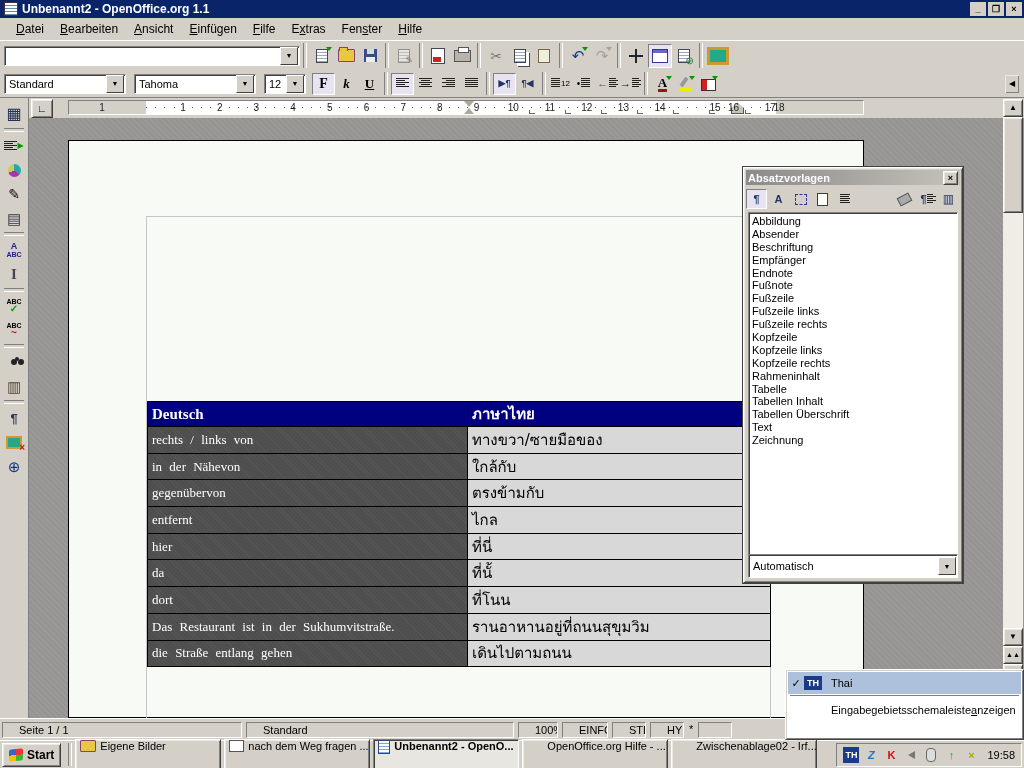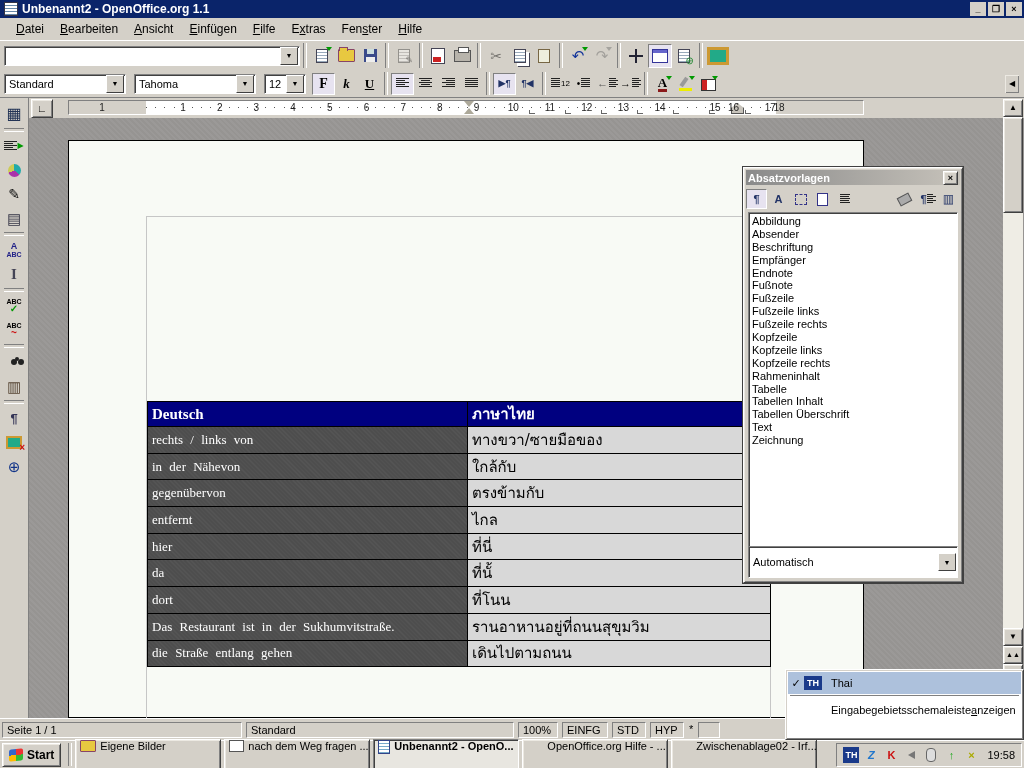--- a/index.html
+++ b/index.html
@@ -87,32 +87,32 @@
   .stylist{position:absolute;left:743px;top:49px;width:220px;height:416px;background:#d4d0c8;border:1px solid;border-color:#fff #404040 #404040 #fff;box-shadow:inset 1px 1px 0 #ece9e2,inset -1px -1px 0 #808080,0 0 0 1px #404040;box-sizing:border-box;z-index:30;}
   .sttitle{height:15px;margin:2px;background:linear-gradient(90deg,#8a8a8a,#c6c2ba);display:flex;align-items:center;padding:0 2px;}
   .sttitle .stname{color:#fff;font-weight:bold;font-size:11px;flex:1;}
   .stclose{width:13px;height:12px;background:#d4d0c8;display:flex;align-items:center;justify-content:center;font-size:9px;font-weight:bold;}
   .sttools{height:24px;display:flex;align-items:center;padding:0 2px;}
   .stb{width:21px;height:20px;display:flex;align-items:center;justify-content:center;border:1px solid transparent;box-sizing:border-box;margin-right:1px;font-size:11px;}
   .stb.pressed{border-color:#808080 #fff #fff #808080;background:#e7e3f0;}
   .stspacer{flex:1;}
   .stlist{position:absolute;left:4px;right:4px;top:44px;height:348px;background:#fff;border:1px solid;border-color:#808080 #fff #fff #808080;box-shadow:inset 1px 1px 0 #404040;overflow:hidden;padding:2px 0;}
   .sitem{font-size:11px;padding:0 3px;height:12.9px;white-space:nowrap;}
-  .stcombo{position:absolute;left:4px;right:4px;bottom:4px;height:32px;}
+  .stcombo{position:absolute;left:4px;right:4px;bottom:4px;height:24px;}
   .dashbox{width:10px;height:9px;border:1px dashed #338;}
   .pgbox{width:9px;height:11px;background:#fff;border:1px solid #338;}
   .fillcan{width:11px;height:7px;background:#aaa;border:1px solid #555;transform:rotate(-28deg);}
   
   .vscroll{position:absolute;left:1003px;top:99px;width:20px;height:619px;background:#efede5;z-index:5;}
   .sbtn{position:absolute;left:0;width:20px;height:18px;background:#d4d0c8;display:flex;align-items:center;justify-content:center;font-size:8px;line-height:1;box-sizing:border-box;}
   .sthumb{position:absolute;left:0;top:18px;width:20px;height:96px;background:#d4d0c8;box-sizing:border-box;}
   .dblarr{display:flex;flex-direction:column;font-size:7px;line-height:.9;}
   
   .statusbar{position:absolute;left:0;top:718px;width:1024px;height:22px;background:#d4d0c8;border-top:1px solid #fff;}
-  .sfield{position:absolute;top:3px;height:16px;box-sizing:border-box;border:1px solid;border-color:#808080 #fff #fff #808080;padding:1px 4px;font-size:11px;white-space:nowrap;overflow:hidden;}
+  .sfield{position:absolute;top:3px;height:16px;box-sizing:border-box;border:1px solid;border-color:#808080 #fff #fff #808080;padding:1px 16px;font-size:11px;white-space:nowrap;overflow:hidden;}
   
   .langpop{position:absolute;left:785px;top:669px;width:239px;height:71px;background:#fff;border:1px solid;border-color:#fff #404040 #404040 #fff;box-shadow:inset 1px 1px 0 #d4d0c8,inset -1px -1px 0 #808080;box-sizing:border-box;z-index:60;padding:2px;}
   .lrow{height:22px;display:flex;align-items:center;}
   .lrow.selected{background:#adc1dc;}
   .lcheck{width:16px;text-align:center;font-size:11px;}
   .lbadge{width:18px;height:14px;background:#1a3a8a;color:#fff;font-size:9px;font-weight:bold;display:flex;align-items:center;justify-content:center;margin-right:9px;}
   .llabel{font-size:11px;}
   .lsep{height:2px;margin:1px 2px;border-top:1px solid #808080;border-bottom:1px solid #fff;}
   .lfooter{height:20px;display:flex;align-items:center;padding-left:43px;font-size:11px;}
   

